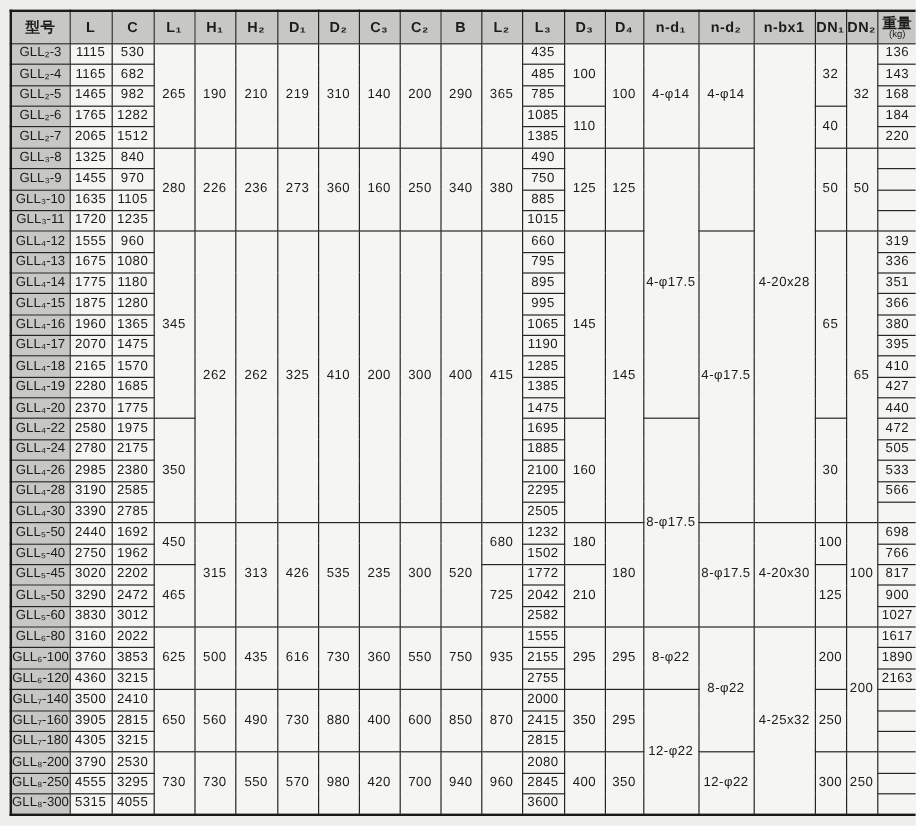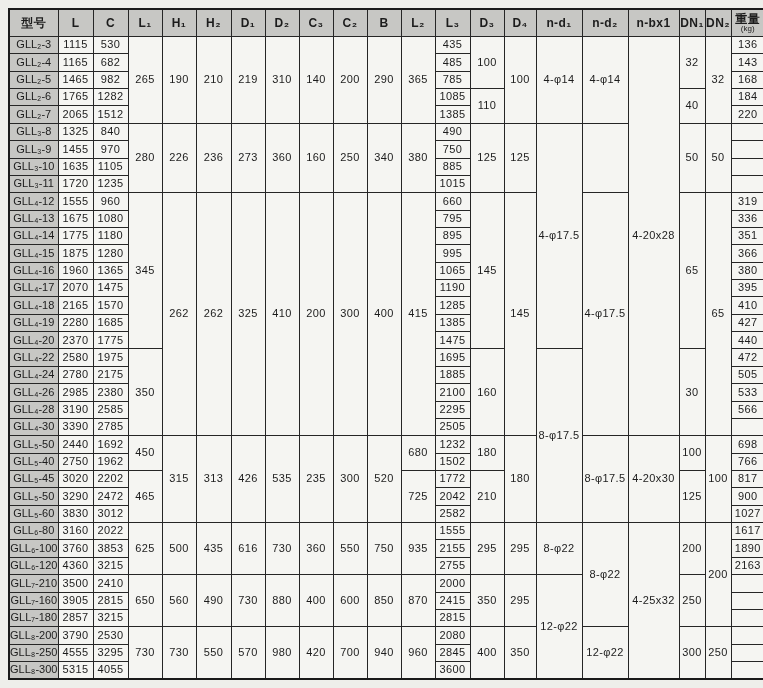--- a/index.html
+++ b/index.html
@@ -394,21 +394,21 @@
         <td>1890</td>
       </tr>
       <tr>
         <td class="model-cell">GLL₆-120</td>
         <td>4360</td>
         <td>3215</td>
         <td>2755</td>
         <td>2163</td>
       </tr>
       <tr>
-        <td class="model-cell">GLL₇-210</td>
+        <td class="model-cell">GLL₇-140</td>
         <td>3500</td>
         <td>2410</td>
         <td rowspan="3">650</td>
         <td rowspan="3">560</td>
         <td rowspan="3">490</td>
         <td rowspan="3">730</td>
         <td rowspan="3">880</td>
         <td rowspan="3">400</td>
         <td rowspan="3">600</td>
         <td rowspan="3">850</td>
@@ -422,21 +422,21 @@
       </tr>
       <tr>
         <td class="model-cell">GLL₇-160</td>
         <td>3905</td>
         <td>2815</td>
         <td>2415</td>
         <td></td>
       </tr>
       <tr>
         <td class="model-cell">GLL₇-180</td>
-        <td>2857</td>
+        <td>4305</td>
         <td>3215</td>
         <td>2815</td>
         <td></td>
       </tr>
       <tr>
         <td class="model-cell">GLL₈-200</td>
         <td>3790</td>
         <td>2530</td>
         <td rowspan="3">730</td>
         <td rowspan="3">730</td>

